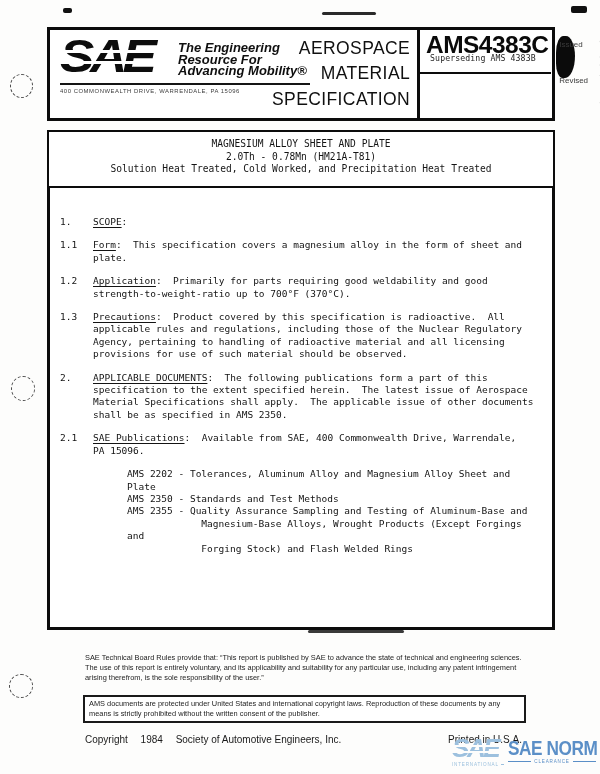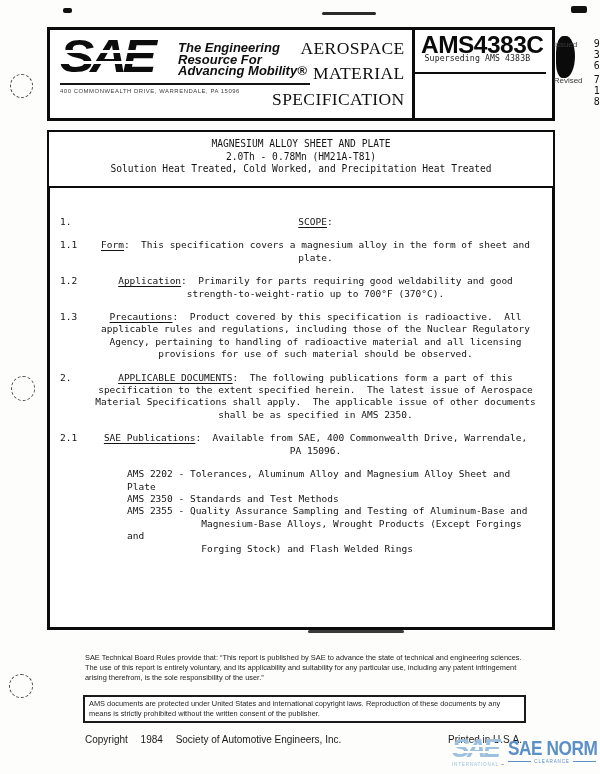--- a/index.html
+++ b/index.html
@@ -45,21 +45,21 @@
   }
   .logo-rule { position:absolute; left:10px; top:53px; width:250px; height:2.4px; background:#151515; }
   .logo-address {
     position:absolute; left:10px; top:58px; width:260px;
     font-family:"Liberation Sans", sans-serif; font-size:5.9px; letter-spacing:0.55px;
     color:#3c3c3c; white-space:nowrap;
   }
   .doctype-cell {
     flex:1; display:flex; flex-direction:column; justify-content:center;
     align-items:flex-end; padding-right:7px; text-align:right;
-    font-family:Liberation Serif, serif; font-size:17.5px; line-height:25.5px;
+    font-family:Liberation Sans, sans-serif; font-size:17.5px; line-height:25.5px;
     letter-spacing:0.4px; color:#101010;
   }
   .spec-cell { width:143px; flex:none; border-left:3px solid #0c0c0c; display:flex; flex-direction:row; }
   .spec-top { height:44px; flex:none; border-bottom:2.2px solid #0c0c0c; padding:3px 5px 0 6px; overflow:hidden; }
   .spec-number {
     font-family:"Liberation Sans", sans-serif; font-weight:900; font-size:24px;
     line-height:24px; letter-spacing:-0.5px; color:#0a0a0a; transform:scaleX(1.02); transform-origin:left;
   }
   .spec-superseding { font-size:8.2px; letter-spacing:0.1px; margin-top:-4px; margin-left:4px; color:#1d1d1d; white-space:nowrap; }
   .spec-dates { flex:1; padding:8px 6px 12px 8px; }
@@ -76,21 +76,21 @@
   .title-uns { text-align:center; padding-right:92px;margin-top:15px; }
 
   
   .main-box {
     position:absolute; left:47px; top:188px; width:508px; height:442px;
     border:3px solid #0c0c0c; border-top:none; background:#fff;
     padding:28px 14px 0 10px; font-size:9.5px; line-height:12.4px; color:#131313;
   }
   .para { display:flex; margin-bottom:11px; }
   .pnum { flex:none; min-width:33px; }
-  .pbody { flex:1; white-space:pre-wrap;text-align:center; }
+  .pbody { flex:1; white-space:pre-wrap; }
   .plabel { text-decoration:underline; text-underline-offset:2px; }
   .doc-list { padding-left:55px; margin-top:8px; }
   .doc-item { white-space:pre-wrap;margin-left:12px; }
 
   
   .board-rules {
     position:absolute; left:85px; top:653px; width:440px;
     font-family:"Liberation Sans", sans-serif; font-size:7.4px; line-height:9.9px; color:#1c1c1c;
   }
   .copyright-box {

